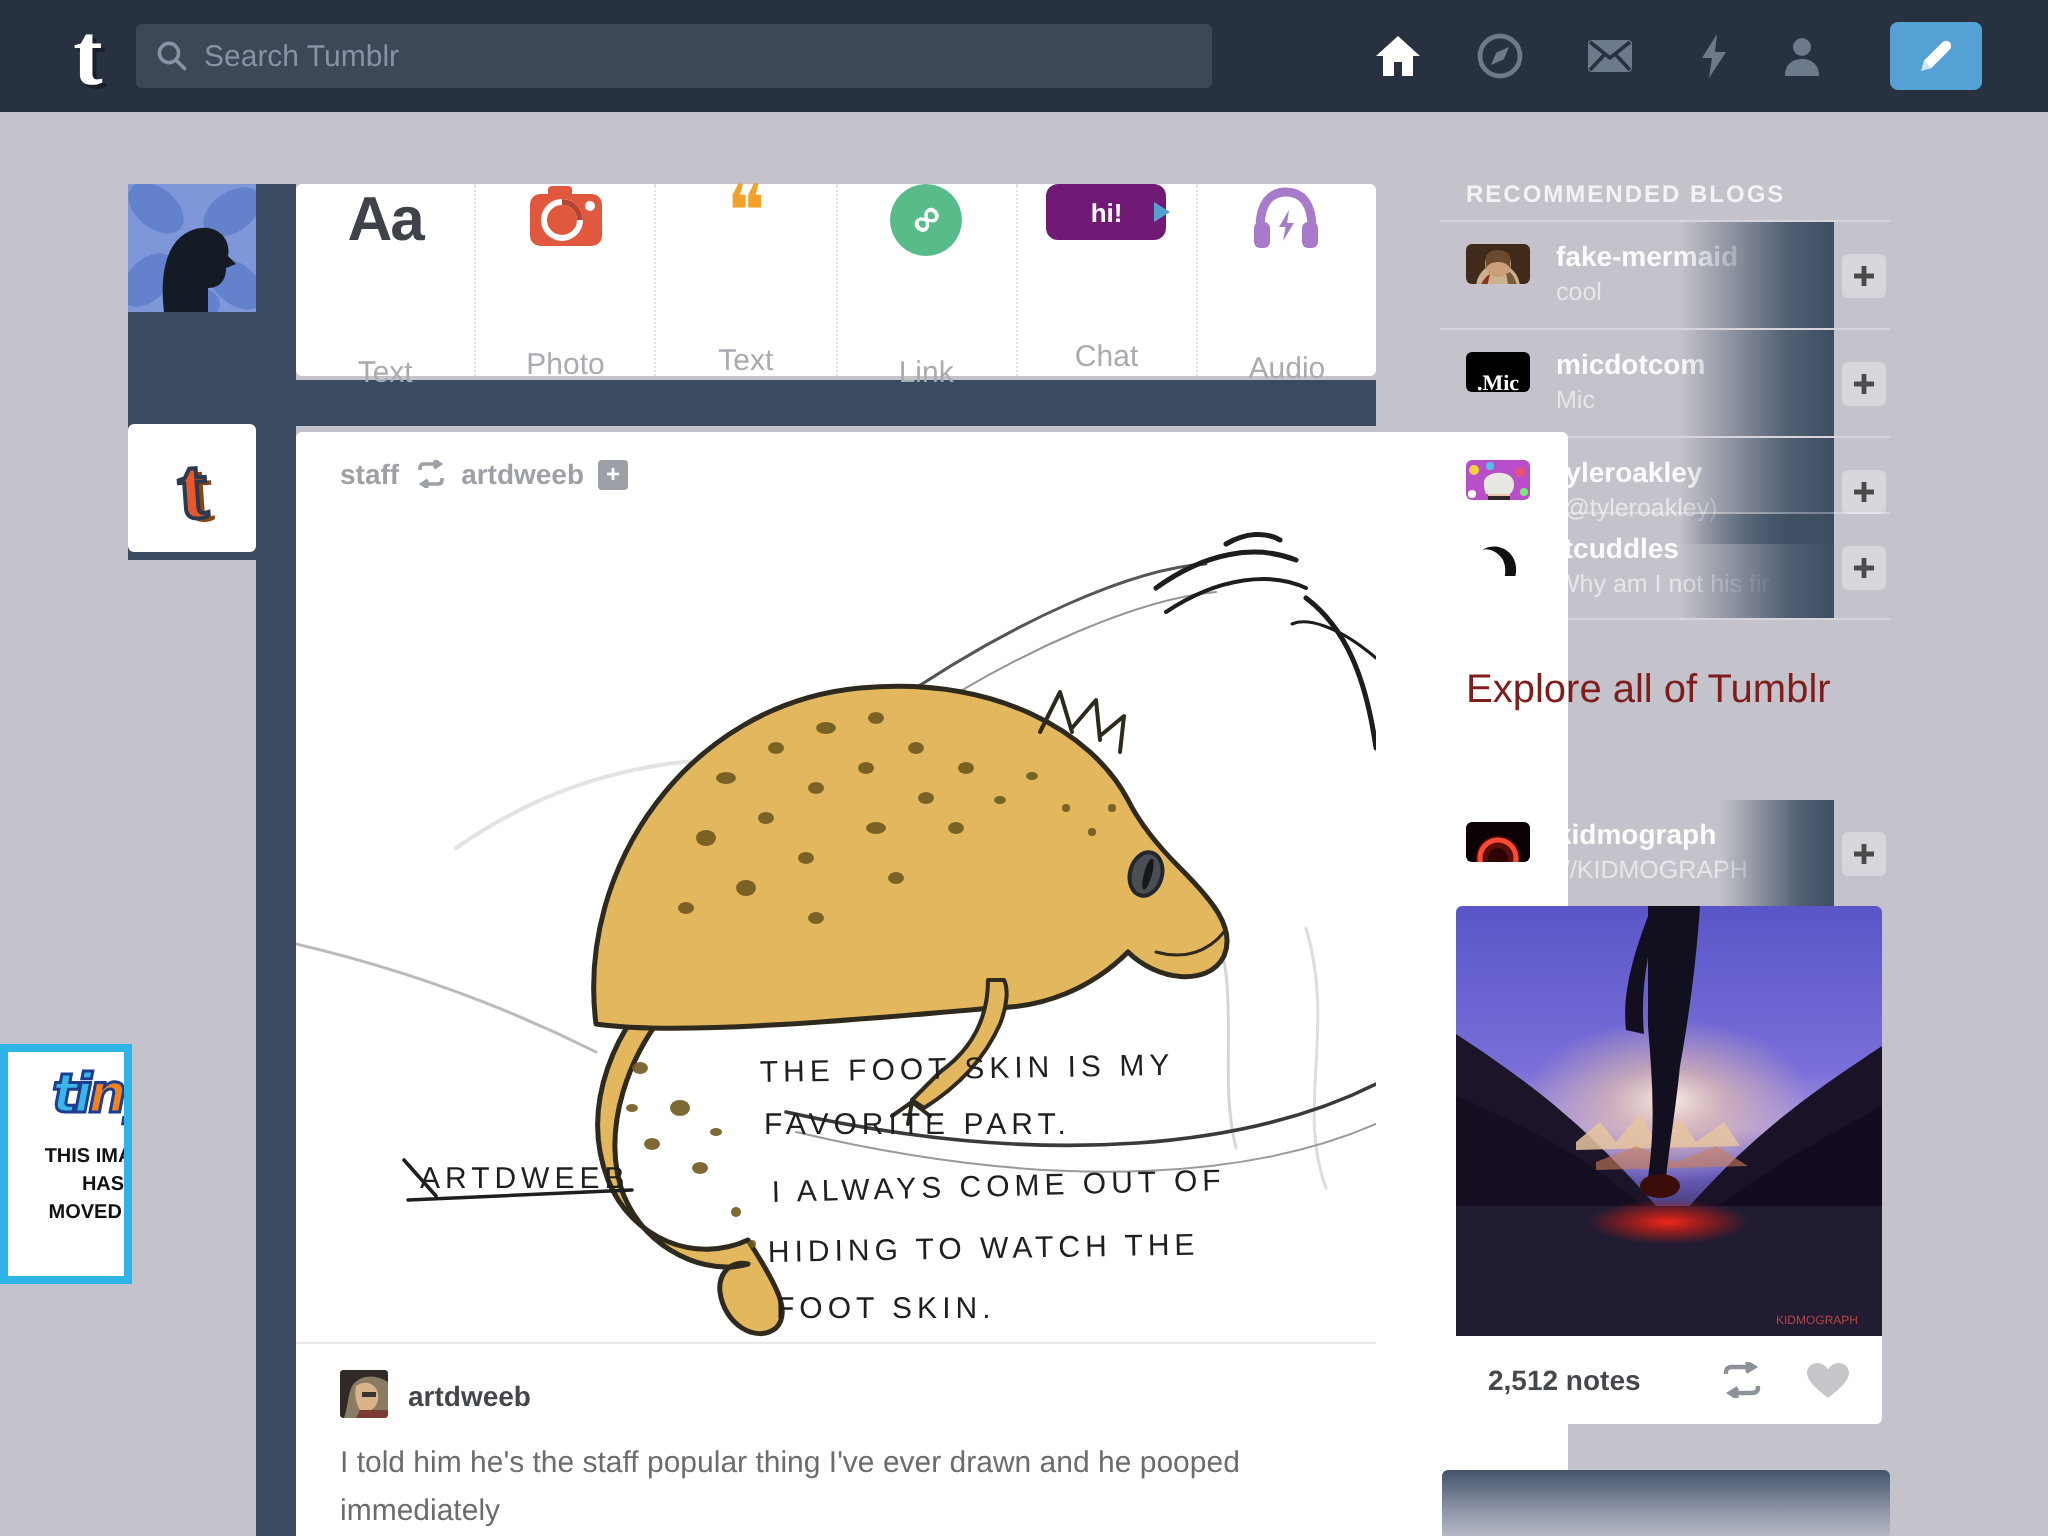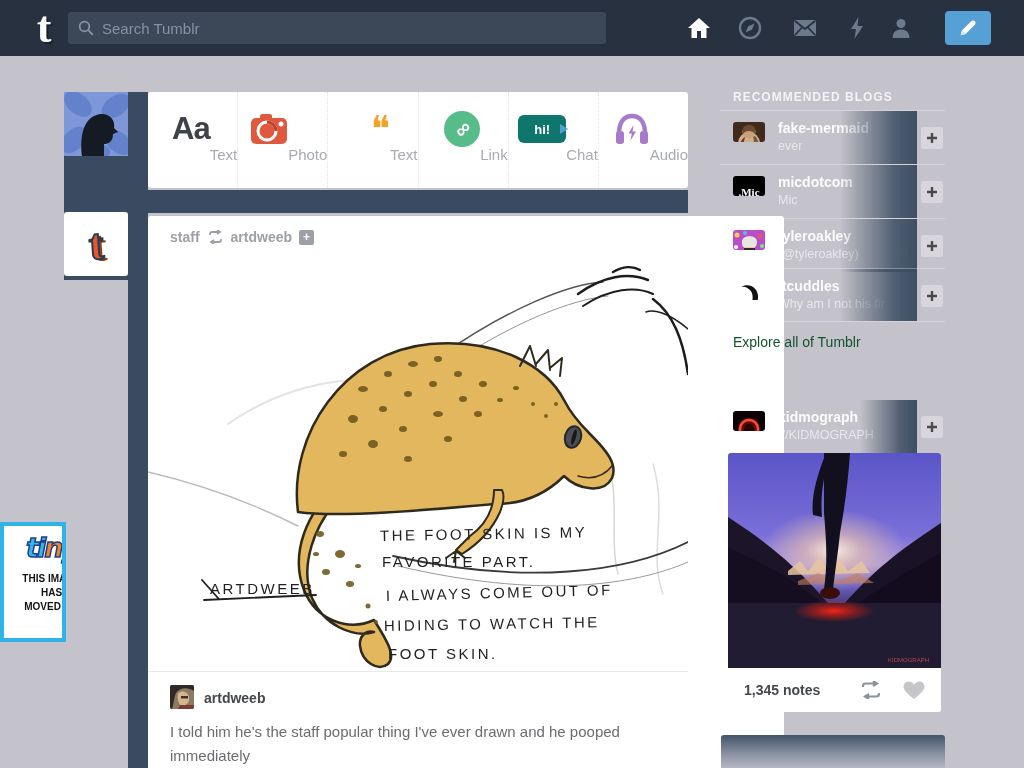--- a/index.html
+++ b/index.html
@@ -31,31 +31,31 @@
   
   .lav { left:64px; width:64px; height:64px; overflow:hidden; }
   .lav1 { top:92px; }
   .lav2 { top:212px; background:#878c91; display:flex; align-items:center; justify-content:center; }
   .tumblr-t { font-family:"Liberation Serif",serif; font-weight:bold; font-size:44px; color:#e8572c;
               -webkit-text-stroke:2px #2a3a50; text-shadow:3px 2px 0 #8a4514; transform:rotate(-4deg); }
 
   
   .card { background:#fff; border-radius:3px; }
   .buttons-card { left:148px; top:92px; width:540px; height:96px; display:flex; }
-  .ptype { flex:1 1 0; display:flex; flex-direction:row; align-items:center; justify-content:flex-end;
+  .ptype { flex:1 1 0; display:flex; flex-direction:column; align-items:center; justify-content:space-between;
            padding-bottom:16px; border-right:1px dotted #e2e2e2; cursor:pointer; }
   .ptype:last-child { border-right:none; }
   .ptype .icw { height:46px; display:flex; align-items:center; justify-content:center; margin-bottom:6px; }
   .ptype .lbl { font-size:15px; color:#a8abb1;margin-top:44px; }
   .ic-text { font-size:31px; font-weight:bold; color:#3f4349; letter-spacing:-1px; }
   .ic-quote { font-size:36px; color:#f5a028; line-height:30px; font-family:"DejaVu Sans",sans-serif; }
   .ic-link { width:36px; height:36px; border-radius:50%; background:#57bc8a; color:#fff; display:flex;
              align-items:center; justify-content:center; font-size:21px; font-weight:bold; }
   .ic-link span { transform:rotate(-45deg); }
-  .ic-chat { position:relative; width:48px; height:28px; background:#0f766e; border-radius:6px; color:#fff;
+  .ic-chat { position:relative; width:60px; height:28px; background:#701a75; border-radius:6px; color:#fff;
              font-weight:bold; font-size:13px; display:flex; align-items:center; justify-content:center; }
   .ic-chat:after { content:""; position:absolute; right:-7px; top:9px; border:5px solid transparent;
                    border-left:8px solid #529fd0; }
 
   
   .post-card { left:148px; top:216px; width:636px; height:556px; border-radius:3px 3px 0 0; overflow:hidden; }
   .post-head { position:absolute; left:22px; top:13px; display:flex; align-items:center; gap:7px;
                font-size:14px; font-weight:bold; color:#9da0a6; }
   .plusbox { width:15px; height:15px; background:#9da0a6; border-radius:2px; color:#fff; font-size:12px;
              font-weight:bold; display:flex; align-items:center; justify-content:center; line-height:1; }
@@ -72,21 +72,21 @@
   .blogrow { left:720px; width:225px; height:54px; position:absolute; cursor:pointer; }
   .blogrow.bdr { border-top:1px solid rgba(255,255,255,.3); }
   .blogrow .bav { position:absolute; left:13px; top:11px; width:32px; height:20px; border-radius:3px; overflow:hidden; }
   .blogrow .bname { position:absolute; left:58px; top:9px; font-size:14px; font-weight:bold; color:rgba(255,255,255,.95); }
   .blogrow .bdesc { position:absolute; left:58px; top:28px; font-size:12.5px; color:rgba(255,255,255,.6);
                     white-space:nowrap; max-width:135px; overflow:hidden; }
   .fade { position:absolute; left:120px; top:0; width:77px; height:100%;
           background:linear-gradient(90deg, rgba(61,78,99,0) 0%, rgba(61,78,99,.85) 70%, #3d4e63 100%); }
   .plusbtn { position:absolute; left:201px; top:16px; width:22px; height:22px; background:#d8d6dc;
              border-radius:3px; display:flex; align-items:center; justify-content:center; }
-  .explore { left:733px; top:334px; font-size:14px; color:#14532d; cursor:pointer; }
+  .explore { left:733px; top:334px; font-size:20px; color:#7f1d1d; cursor:pointer; }
   .radar-card { left:728px; top:453px; width:213px; height:259px; border-radius:3px; overflow:hidden; }
   .notesbar { position:absolute; left:0; top:215px; width:213px; height:44px; background:#fff; }
   .notes-label { position:absolute; left:16px; top:14px; font-size:14px; font-weight:bold; color:#44474c; }
   .bottom-card { left:721px; top:735px; width:224px; height:33px; border-radius:3px 3px 0 0;
                  background:linear-gradient(180deg,#44536b 0%, #8d94a6 60%, #b4b8c4 100%); }
 
   
   .ad { left:0; top:522px; width:66px; height:120px; background:#fff; border:4px solid #2fb4e8; overflow:hidden; cursor:pointer; }
   .ad-inner { width:95px; text-align:center; }
   .ad-logo { font-size:27px; font-weight:bold; font-style:italic; font-family:"DejaVu Sans",sans-serif;
@@ -318,21 +318,21 @@
       <svg width="32" height="32">
           <rect width="32" height="32" fill="#3f2a1c"></rect>
         <ellipse cx="16" cy="22" rx="11" ry="12" fill="#cbb28e"></ellipse>
         <circle cx="16" cy="10" r="6.5" fill="#c9a079"></circle>
         <path d="M4 32 C6 20 10 16 12 15 L8 32 Z" fill="#8a2f23"></path>
         <path d="M22 14 C26 18 27 26 26 32 L20 32 C22 26 21 18 20 15 Z" fill="#7a5a38"></path>
         <path d="M10 6 C12 2 20 2 22 6 L22 12 C20 8 12 8 10 12 Z" fill="#6b4a2e"></path>
       </svg>
     </div>
     <span class="bname">fake-mermaid</span>
-    <span class="bdesc">ever</span>
+    <span class="bdesc">cool</span>
     <div class="fade"></div>
     <div class="plusbtn">
       <svg width="12" height="12" viewBox="0 0 12 12">
         <path d="M6 1 V11 M1 6 H11" stroke="#4a4a4a" stroke-width="2.4"></path>
         </svg>
     </div>
   </div>
 
   <div class="blogrow bdr" style="top:164px">
     <div class="bav" style="background:#000">
@@ -369,21 +369,21 @@
     <span class="bname">tyleroakley</span>
     <span class="bdesc">(@tyleroakley)</span>
     <div class="fade"></div>
     <div class="plusbtn">
       <svg width="12" height="12" viewBox="0 0 12 12">
         <path d="M6 1 V11 M1 6 H11" stroke="#4a4a4a" stroke-width="2.4"></path>
         </svg>
     </div>
   </div>
 
-  <div class="blogrow bdr" style="top:268px; border-bottom:1px solid rgba(255,255,255,.3)">
+  <div class="blogrow bdr" style="top:256px; border-bottom:1px solid rgba(255,255,255,.3)">
     <div class="bav" style="background:#fff">
       <svg width="32" height="32">
         <path d="M8 7 C16 2 26 8 25 18 C24.5 24 21 27 17 26 C20 22 21 14 17 10 C14 7 11 6 8 7 Z" fill="#111"></path>
         <path d="M17 26 C15 28 13 29 11 29" stroke="#111" stroke-width="1.5" fill="none"></path>
         <path d="M6 26 C8 25 9 26 8 28 C7 30 5 29 6 26 Z" fill="#111"></path>
       </svg>
     </div>
     <span class="bname">itcuddles</span>
     <span class="bdesc">Why am I not his fir</span>
     <div class="fade"></div>
@@ -449,21 +449,21 @@
       <path d="M60,118 L72,108 L80,118 L92,104 L100,118 L112,106 L120,118 L134,108 L142,120 L60,122 Z" fill="#e8c4a0" opacity="0.85"></path>
       <path d="M70,128 L90,120 L110,128 L130,120 L146,130 L70,132 Z" fill="#c87f58" opacity="0.6"></path>
       <rect x="0" y="150" width="213" height="65" fill="#221c33"></rect>
       <ellipse cx="106" cy="158" rx="40" ry="11" fill="url(#red)"></ellipse>
       <path d="M96,0 L122,0 C120,30 116,58 112,80 C110,100 107,118 105,136 L96,136 C100,108 98,85 96,60 Z" fill="#12101e"></path>
       <path d="M98,0 C88,25 83,45 85,62 L94,64 C92,42 96,20 102,4 Z" fill="#12101e"></path>
       <ellipse cx="102" cy="140" rx="10" ry="6" fill="#3a0d08"></ellipse>
       <text x="160" y="209" font-size="6" fill="#b04848">KIDMOGRAPH</text>
     </svg>
     <div class="notesbar">
-      <span class="notes-label">1,345 notes</span>
+      <span class="notes-label">2,512 notes</span>
       <svg width="24" height="18" viewBox="0 0 24 18" style="position:absolute;right:58px;top:13px">
         <path d="M4 6 V5 C4 3 5.5 2.5 7 2.5 H17 M14 0 L18 2.5 L14 5" fill="none" stroke="#8d9298" stroke-width="2.2"></path>
         <path d="M20 12 V13 C20 15 18.5 15.5 17 15.5 H7 M10 13 L6 15.5 L10 18" fill="none" stroke="#8d9298" stroke-width="2.2"></path>
       </svg>
       <svg width="22" height="19" viewBox="0 0 22 19" style="position:absolute;right:16px;top:13px">
         <path d="M11 18 C4 12.5 0.5 9 0.5 5.5 C0.5 2.5 3 0.5 5.8 0.5 C8 0.5 10 2 11 3.8 C12 2 14 0.5 16.2 0.5 C19 0.5 21.5 2.5 21.5 5.5 C21.5 9 18 12.5 11 18 Z" fill="#c4c6ca"></path>
       </svg>
     </div>
   </div>
 

